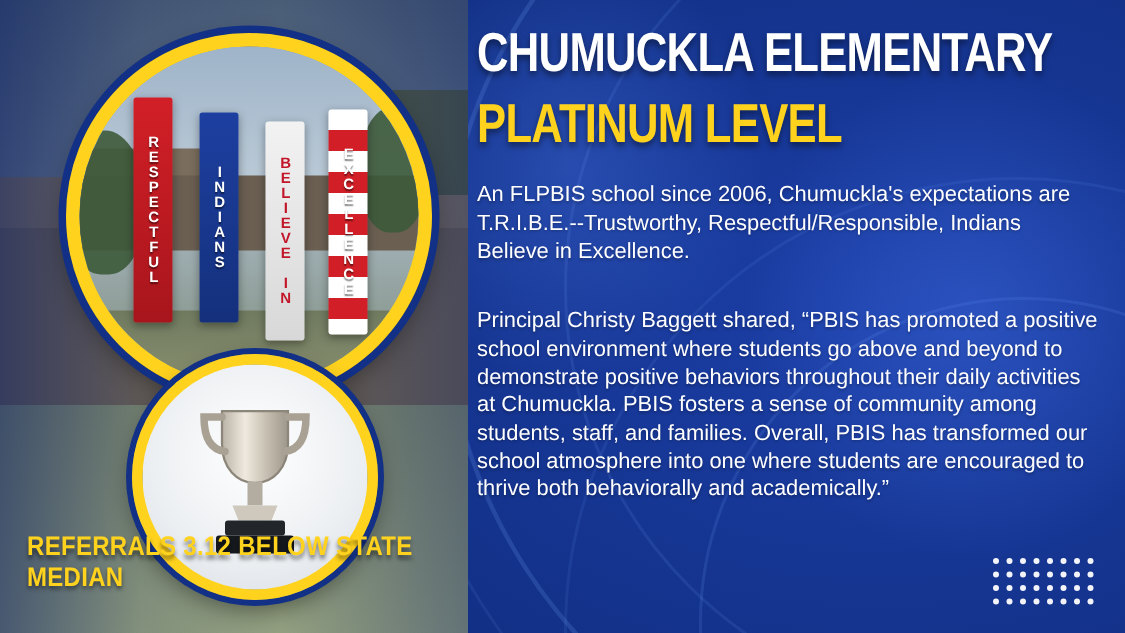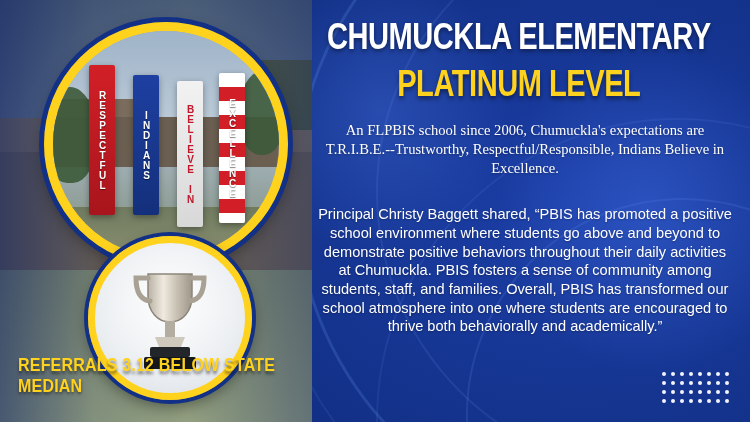--- a/index.html
+++ b/index.html
@@ -164,42 +164,41 @@
     transform-origin: left bottom;
   }
 
   
   .right-col {
     position: absolute;
     left: 318px;
     top: 18px;
     width: 414px;
     color: #ffffff;
-    text-align: center;
   }
   .title {
     font-size: 30px;
     font-weight: 800;
     line-height: 1.02;
     letter-spacing: -0.5px;
     transform: scaleY(1.22) scaleX(0.97);
     transform-origin: left top;
     text-shadow: 0 2px 4px rgba(0,0,0,.45);
     font-family: "Liberation Sans", sans-serif;
   }
   .title .line2 { color: #ffd21e; display:block; margin-top: 8px; }
 
   .para {
     font-size: 14.6px;
     line-height: 1.28;
     margin-top: 28px;
     color: #ffffff;
     text-shadow: 0 1px 2px rgba(0,0,0,.3);
   }
-  .para.first { margin-top: 34px; font-family: Liberation Serif, serif; }
+  .para.first { margin-top: 34px; }
 </style>
 </head>
 <body>
 
 <div id="stage">
 
   <div class="swoosh sw1"></div>
   <div class="swoosh sw2"></div>
   <div class="swoosh sw3"></div>
   <div class="swoosh sw4"></div>

